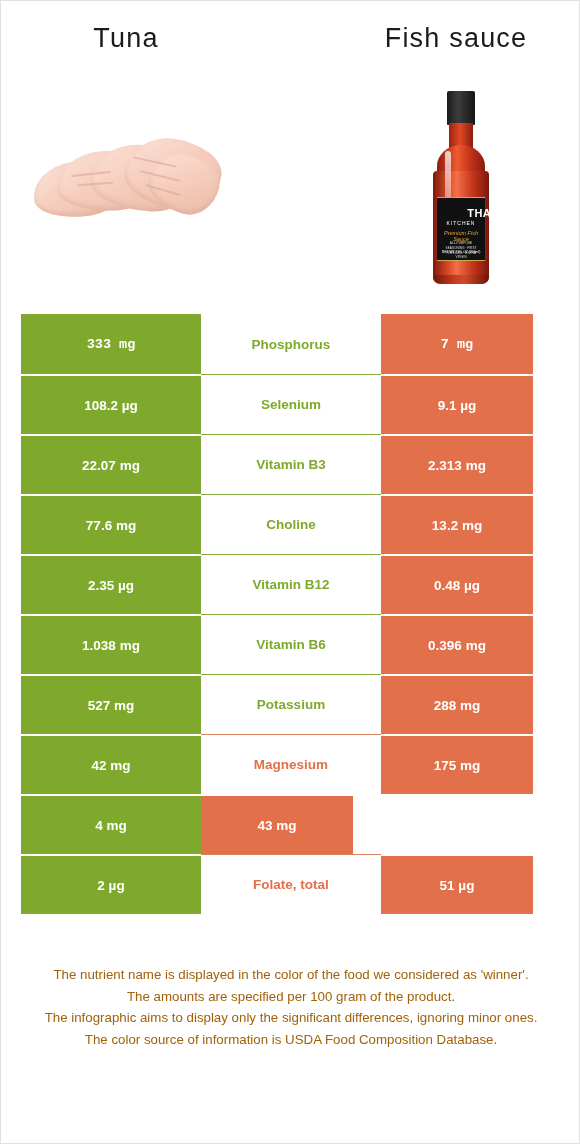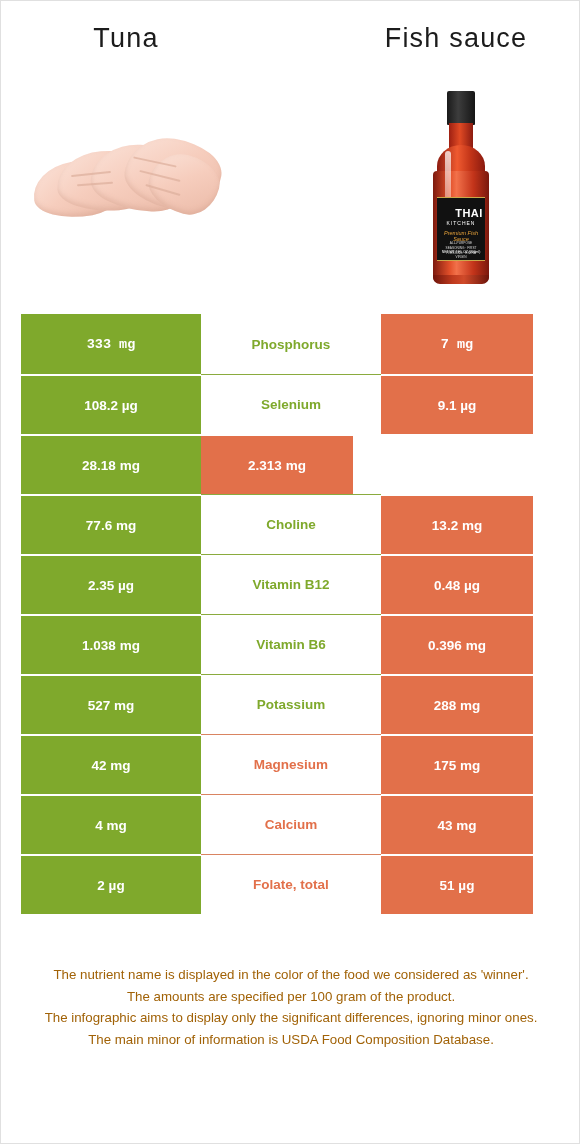--- a/index.html
+++ b/index.html
@@ -129,21 +129,21 @@
   .bottle-label {
     position: absolute;
     left: 12px; top: 106px;
     width: 48px; height: 62px;
     background: #111111;
     border-top: 1px solid #caa94a;
     border-bottom: 1px solid #caa94a;
   }
   .label-brand {
     position: absolute;
-    left: 0; top: 10px; width: 64px;
+    left: 12px; top: 10px; width: 64px;
     text-align: center;
     color: #ffffff;
     font-size: 11px;
     font-weight: 700;
     letter-spacing: 0.5px;
     line-height: 1;
   }
   .label-sub {
     position: absolute;
     left: 0; top: 23px; width: 48px;
@@ -290,21 +290,22 @@
         <div class="cell cell-left">333 mg</div>
         <div class="cell cell-mid win-green">Phosphorus</div>
         <div class="cell cell-right">7 mg</div>
       </div>
       <div class="row">
         <div class="cell cell-left">108.2 µg</div>
         <div class="cell cell-mid win-green">Selenium</div>
         <div class="cell cell-right">9.1 µg</div>
       </div>
       <div class="row">
-        <div class="cell cell-left">28.18 mg</div>
+        <div class="cell cell-left">22.07 mg</div>
+        <div class="cell cell-mid win-green">Vitamin B3</div>
         <div class="cell cell-right">2.313 mg</div>
       </div>
       <div class="row">
         <div class="cell cell-left">77.6 mg</div>
         <div class="cell cell-mid win-green">Choline</div>
         <div class="cell cell-right">13.2 mg</div>
       </div>
       <div class="row">
         <div class="cell cell-left">2.35 µg</div>
         <div class="cell cell-mid win-green">Vitamin B12</div>
@@ -320,30 +321,29 @@
         <div class="cell cell-mid win-green">Potassium</div>
         <div class="cell cell-right">288 mg</div>
       </div>
       <div class="row">
         <div class="cell cell-left">42 mg</div>
         <div class="cell cell-mid win-orange">Magnesium</div>
         <div class="cell cell-right">175 mg</div>
       </div>
       <div class="row">
         <div class="cell cell-left">4 mg</div>
-        <div class="cell cell-mid win-orange">Calcium</div>
         <div class="cell cell-right">43 mg</div>
       </div>
       <div class="row">
         <div class="cell cell-left">2 µg</div>
         <div class="cell cell-mid win-orange">Folate, total</div>
         <div class="cell cell-right">51 µg</div>
       </div>
     </div>
 
   <div class="footer">
     <div>The nutrient name is displayed in the color of the food we considered as 'winner'.</div>
     <div>The amounts are specified per 100 gram of the product.</div>
     <div>The infographic aims to display only the significant differences, ignoring minor ones.</div>
-    <div>The main minor of information is USDA Food Composition Database.</div>
+    <div>The color source of information is USDA Food Composition Database.</div>
   </div>
 
 </div>
 
 </body></html>

